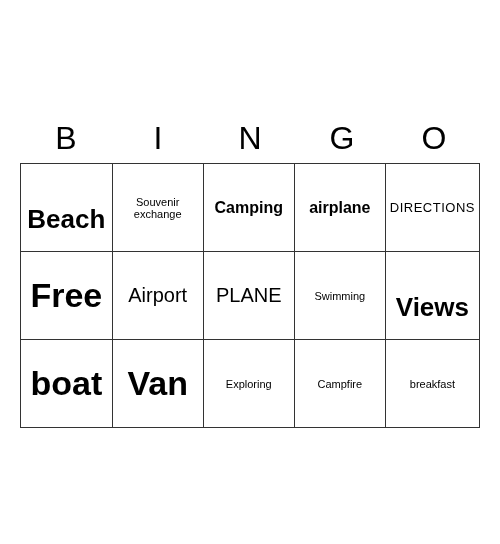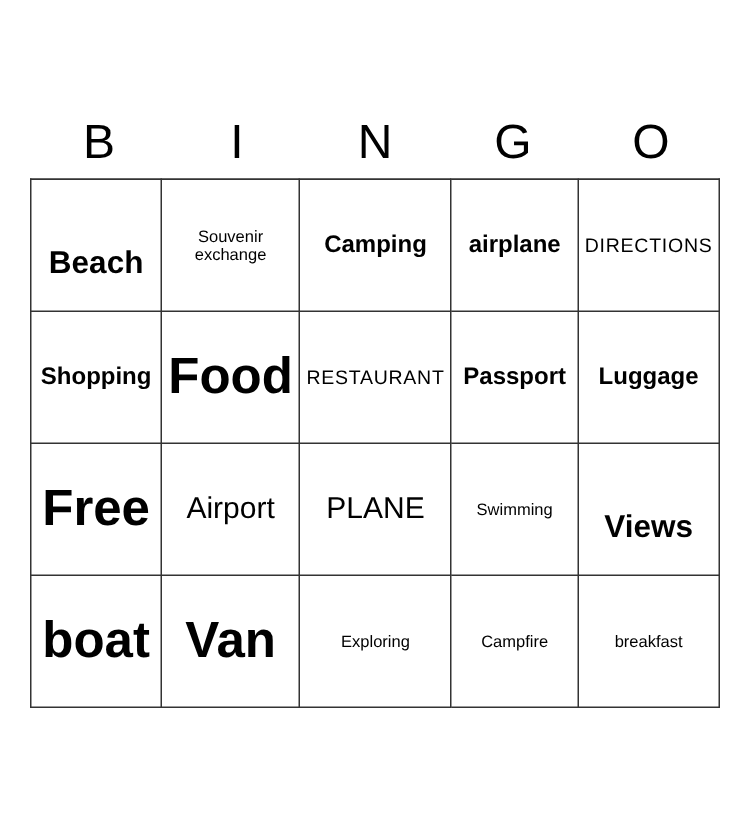--- a/index.html
+++ b/index.html
@@ -62,21 +62,21 @@
     .size-small {
       font-size: 11px;
     }
 
     .size-medium {
       font-size: 16px;
       font-weight: bold;
     }
 
     .size-large {
-      font-size: 21px;
+      font-size: 26px;
       font-weight: bold;
       margin-top: 24px;
     }
 
     .size-xlarge {
       font-size: 34px;
       font-weight: bold;
     }
 
     .size-normal {
@@ -117,37 +117,20 @@
           </td>
           <td>
             <span class="cell-text size-medium">airplane</span>
           </td>
           <td>
             <span class="cell-text size-tiny">DIRECTIONS</span>
           </td>
         </tr>
         <tr>
           <td>
-            <span class="cell-text size-medium">Shopping</span>
-          </td>
-          <td>
-            <span class="cell-text size-xlarge">Food</span>
-          </td>
-          <td>
-            <span class="cell-text size-tiny">RESTAURANT</span>
-          </td>
-          <td>
-            <span class="cell-text size-medium">Passport</span>
-          </td>
-          <td>
-            <span class="cell-text size-medium">Luggage</span>
-          </td>
-        </tr>
-        <tr>
-          <td>
             <span class="cell-text size-xlarge">Free</span>
           </td>
           <td>
             <span class="cell-text size-normal">Airport</span>
           </td>
           <td>
             <span class="cell-text size-normal">PLANE</span>
           </td>
           <td>
             <span class="cell-text size-small">Swimming</span>

